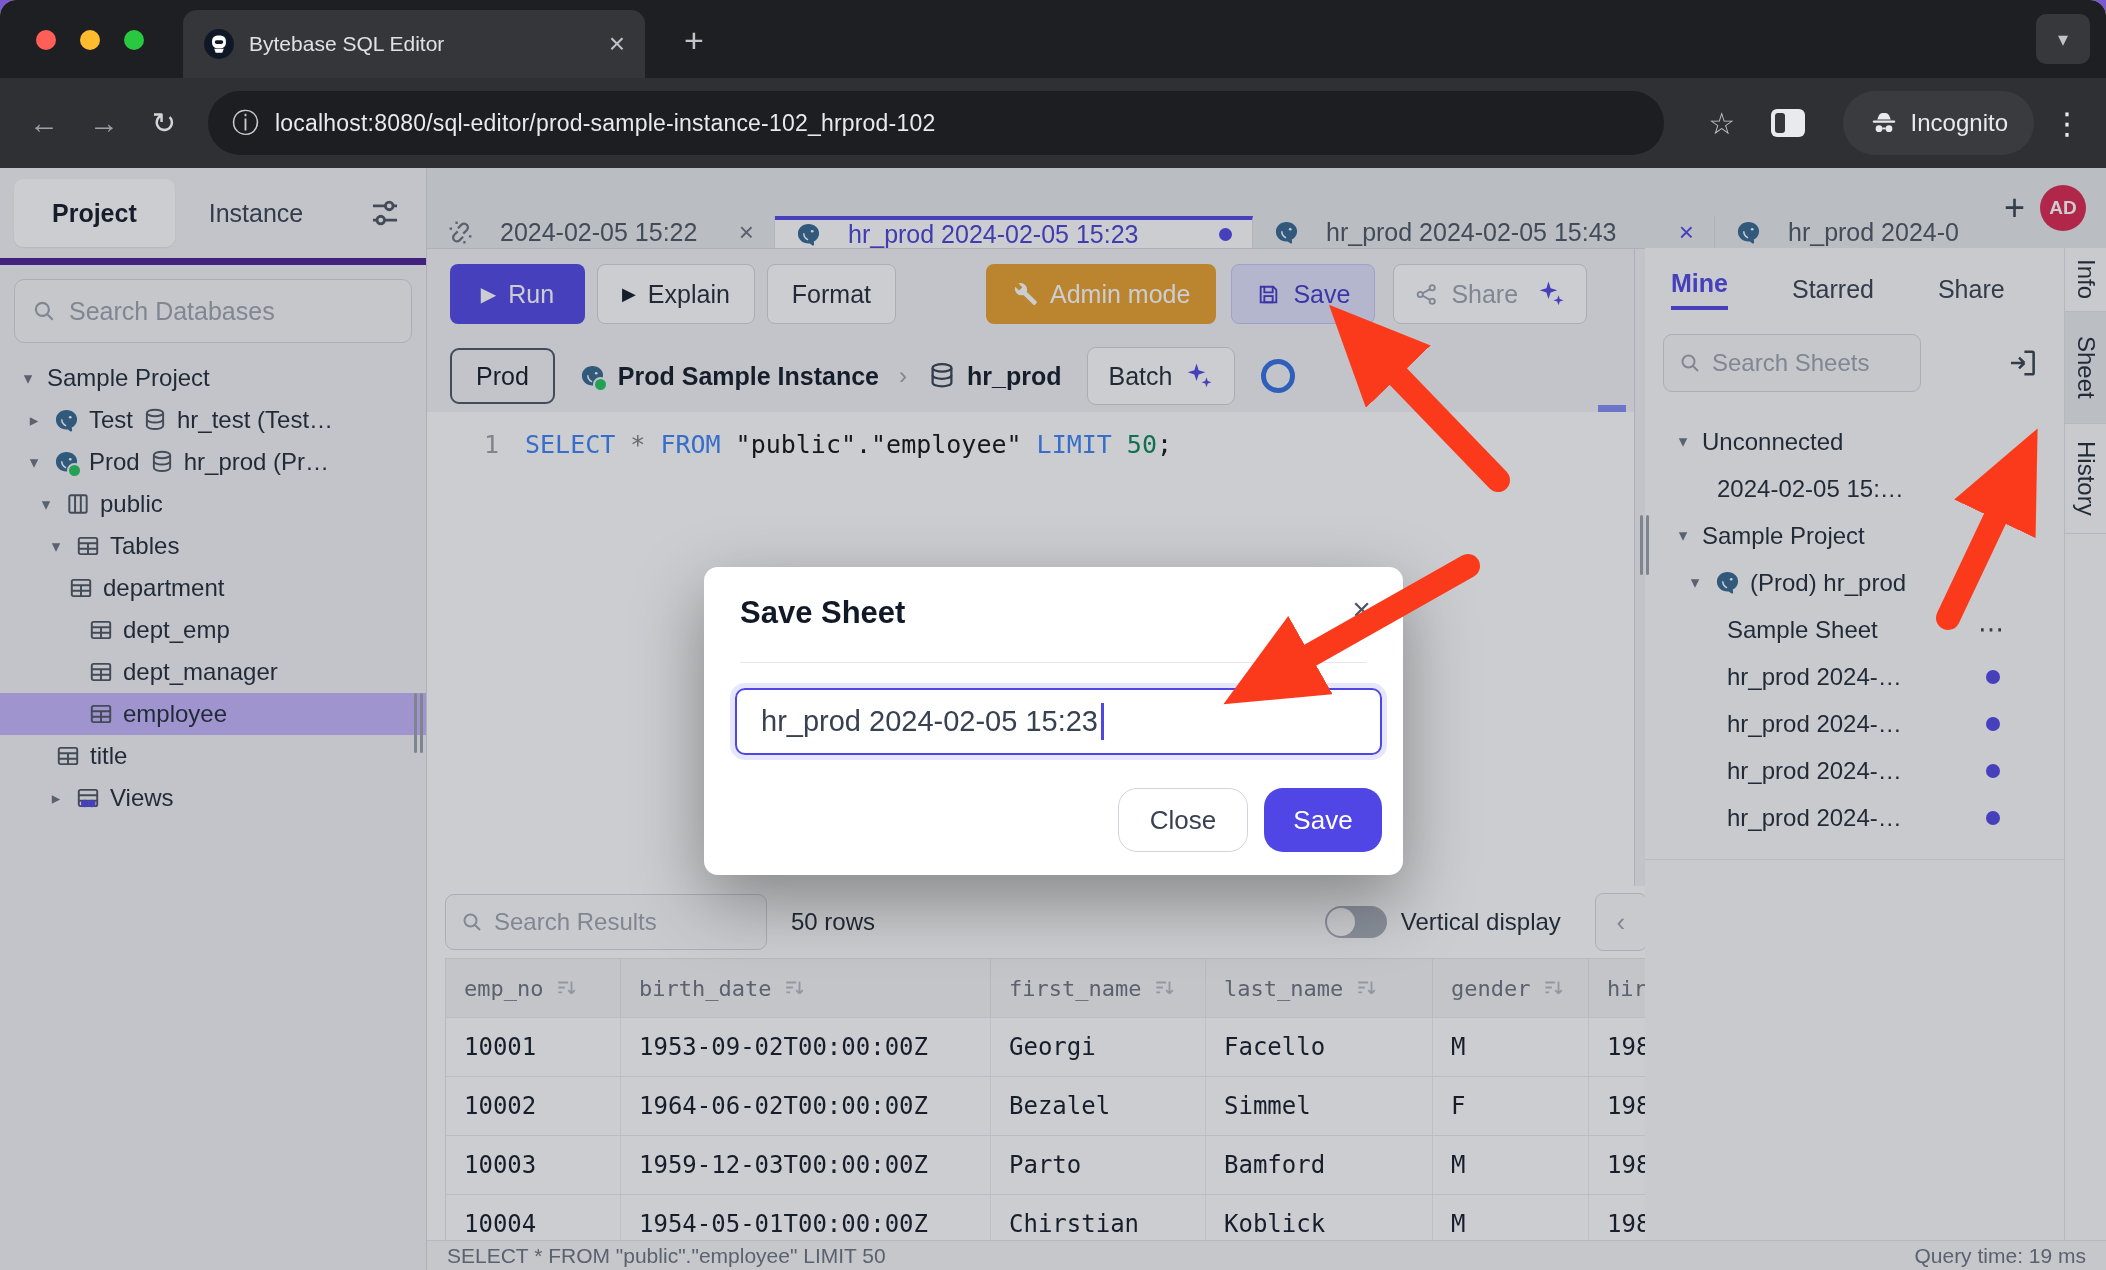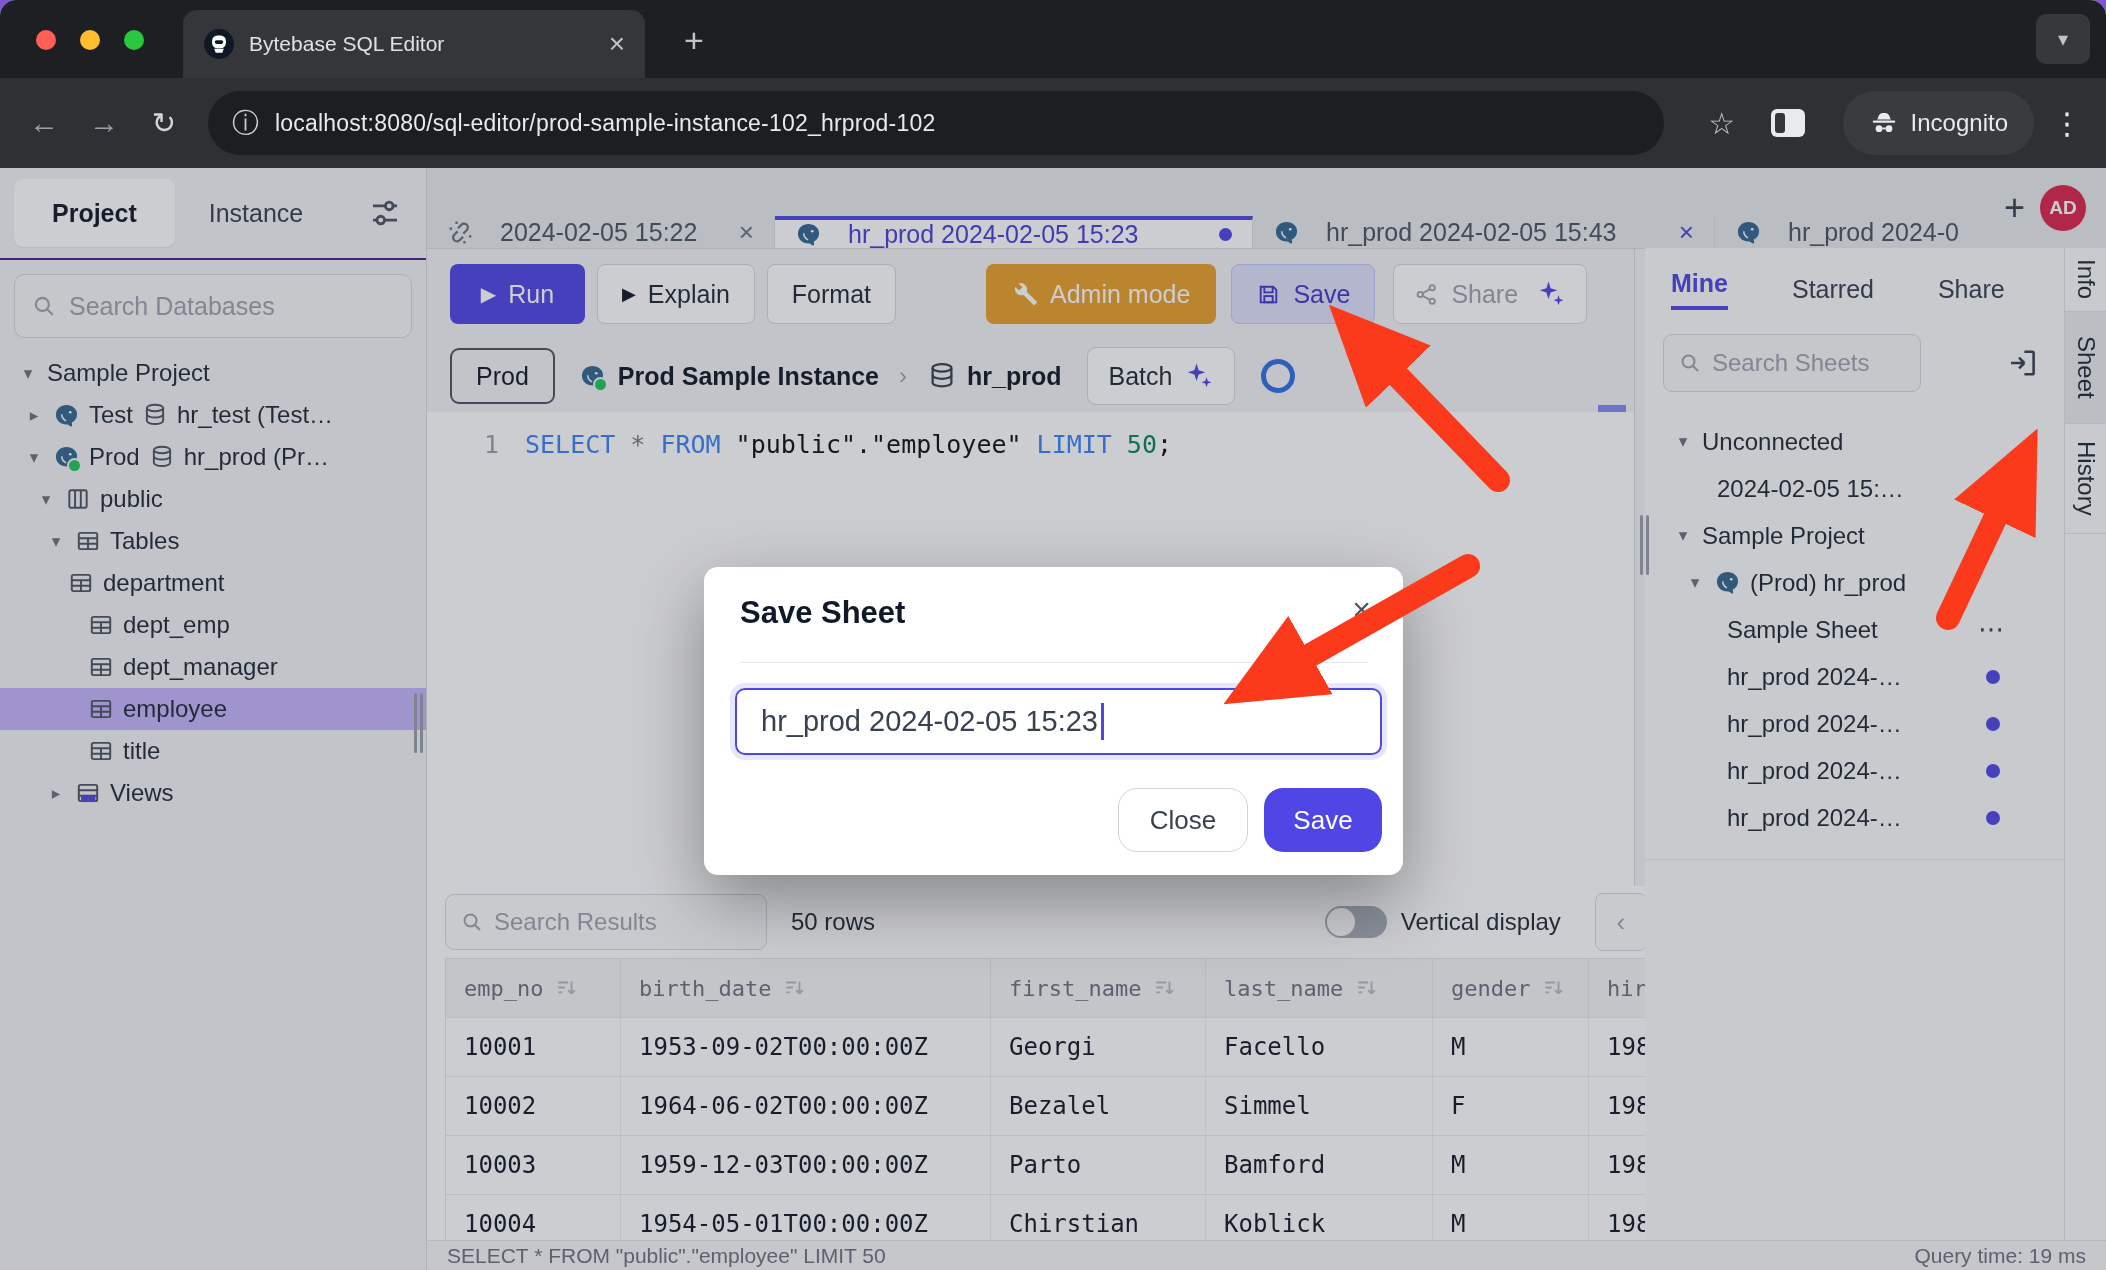--- a/index.html
+++ b/index.html
@@ -28,21 +28,21 @@
   .sidepanel::after{content:"";position:absolute;left:4px;top:4px;bottom:4px;width:10px;background:#35363a;border-radius:3px;}
   .incog{height:64px;background:#3a3b3f;border-radius:33px;display:flex;align-items:center;padding:0 26px;margin-left:16px;color:#e8eaed;font-size:24px;gap:12px;}
   .menu3{color:#e8eaed;font-size:30px;width:50px;text-align:center;}
 
   
   .app{position:absolute;left:0;top:168px;right:0;bottom:0;background:#f3f4f6;}
   .dim{position:absolute;inset:0;background:rgba(42,47,58,.24);z-index:40;pointer-events:none;}
 
   
   .lsb{position:absolute;left:0;top:0;bottom:0;width:427px;background:#f3f4f6;border-right:1px solid #d6d9dd;box-sizing:border-box;}
-  .lsb-head{height:90px;border-bottom:2px solid #4c1d95;display:flex;align-items:center;padding:0 14px;}
+  .lsb-head{height:90px;border-bottom:7px solid #4c1d95;display:flex;align-items:center;padding:0 14px;}
   .seg-active{background:#fff;border-radius:9px;height:68px;display:flex;align-items:center;padding:0 38px;font-size:25px;font-weight:700;color:#111827;box-shadow:0 1px 2px rgba(0,0,0,.08);}
   .seg{font-size:25px;color:#374151;padding:0 34px;}
   .tune{margin-left:auto;color:#4b5563;width:34px;height:34px;margin-right:10px;}
   .lsb-search{margin:14px;height:64px;border:1px solid #d3d7dc;border-radius:10px;background:#f6f7f9;display:flex;align-items:center;padding:0 16px;box-sizing:border-box;color:#9ca3af;gap:12px;}
   .lsb-search .ph{font-size:25px;}
   .tree{margin-top:6px;}
   .trow{height:42px;display:flex;align-items:center;font-size:24px;color:#1f2937;gap:9px;white-space:nowrap;}
   .trow.selected{background:#c4b5fd;}
   .caret{color:#6b7280;font-size:17px;width:20px;text-align:center;flex:none;}
   .ticon{width:26px;height:26px;flex:none;color:#4b5563;}
@@ -305,21 +305,21 @@
                 </svg></span>
           <span>dept_manager</span>
         </div>
         <div class="trow selected" style="padding-left:88px">
           <span class="ticon"><svg viewBox="0 0 24 24" fill="none" stroke="currentColor" stroke-width="1.8">
                   <rect x="3.5" y="4.5" width="17" height="15" rx="1.5"></rect>
                   <path d="M3.5 9.5h17M3.5 14.5h17M12 9.5v10"></path>
                 </svg></span>
           <span>employee</span>
         </div>
-        <div class="trow" style="padding-left:88px">
+        <div class="trow" style="padding-left:55px">
           <span class="ticon"><svg viewBox="0 0 24 24" fill="none" stroke="currentColor" stroke-width="1.8">
                   <rect x="3.5" y="4.5" width="17" height="15" rx="1.5"></rect>
                   <path d="M3.5 9.5h17M3.5 14.5h17M12 9.5v10"></path>
                 </svg></span>
           <span>title</span>
         </div>
         <div class="trow" style="padding-left:46px">
           <span class="caret">▸</span>
           <span class="ticon"><svg viewBox="0 0 24 24" fill="none" stroke="currentColor" stroke-width="1.8">
                   <rect x="3.5" y="4.5" width="17" height="15" rx="1.5"></rect>

